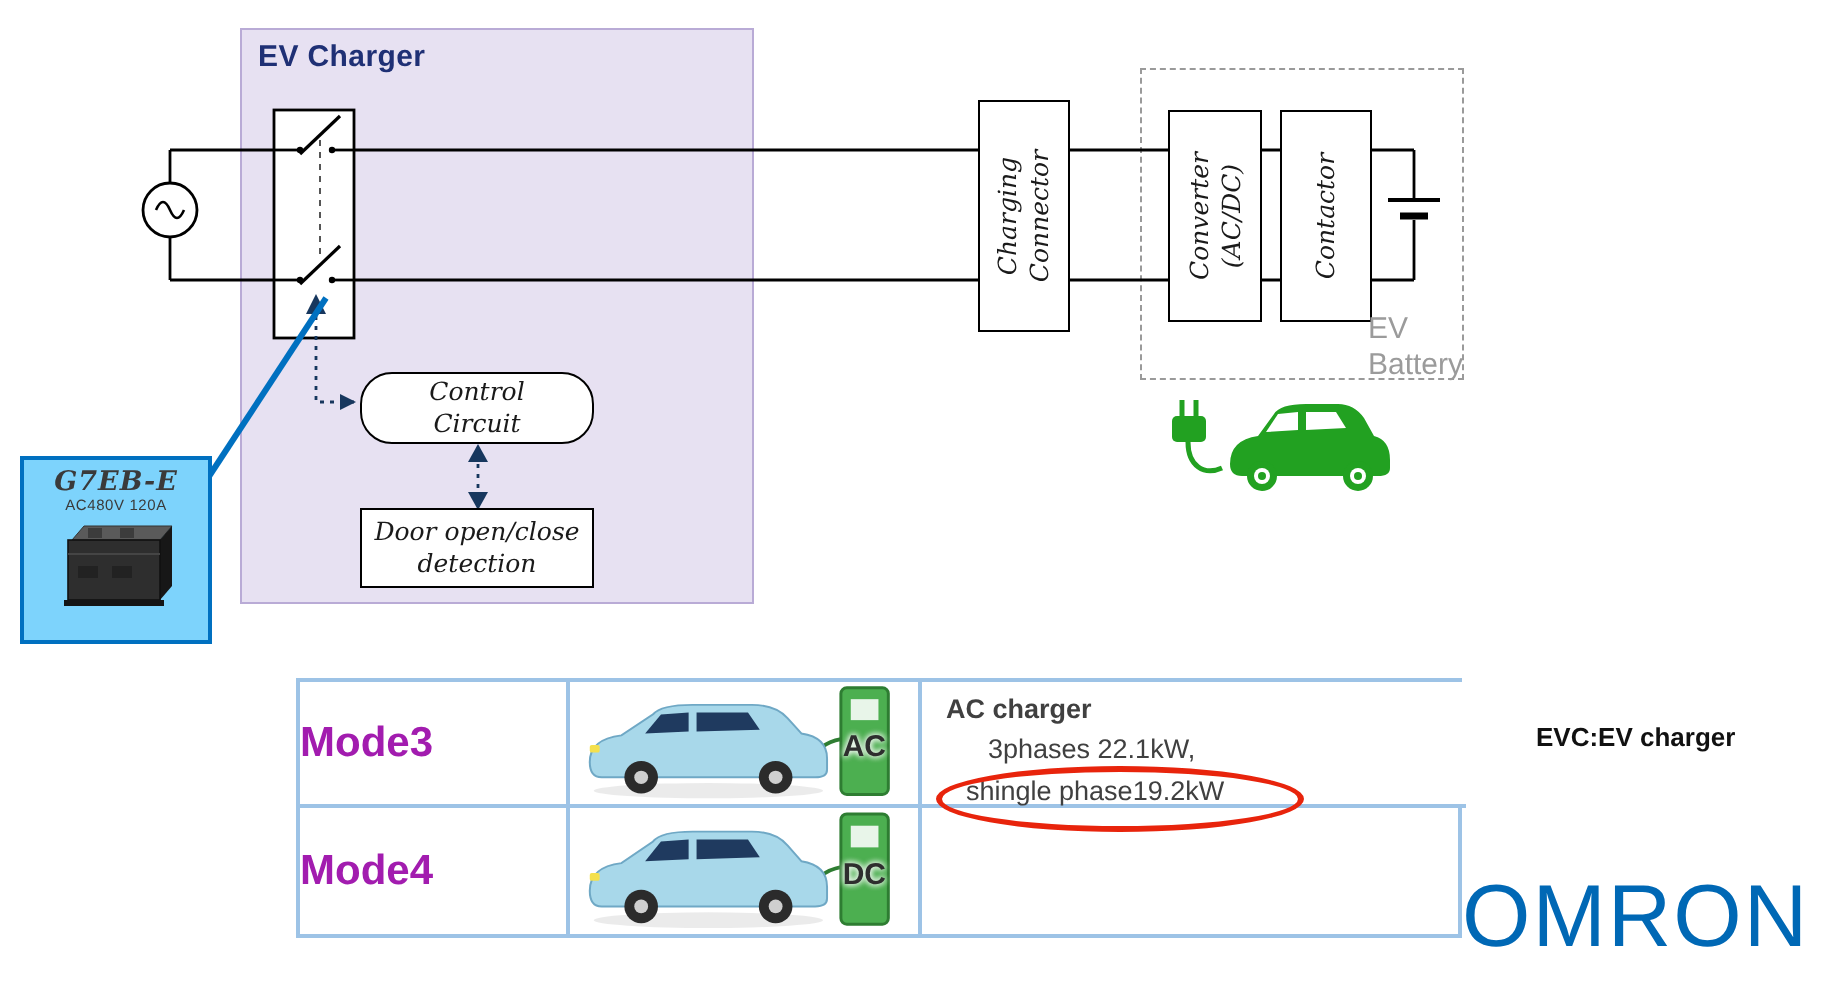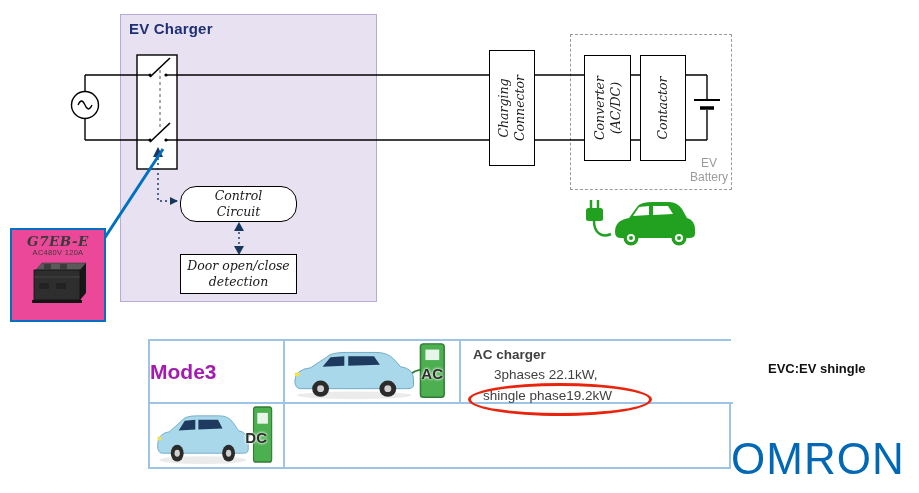--- a/index.html
+++ b/index.html
@@ -12,24 +12,24 @@
     color:#1f3075;letter-spacing:.2px;}
   #circuit-svg{position:absolute;left:0;top:0;pointer-events:none;}
   .wbox{position:absolute;background:#fff;border:1.4px solid #000;box-sizing:border-box;}
   .hand{font-family:"DejaVu Serif",serif;font-style:italic;color:#1a1a1a;}
   .vtext{position:absolute;top:50%;left:50%;transform:translate(-50%,-50%) rotate(-90deg);
     text-align:center;line-height:1.3;font-size:12.5px;white-space:nowrap;}
   .hbox-text{position:absolute;inset:0;display:flex;flex-direction:column;align-items:center;
     justify-content:center;font-size:12.5px;line-height:1.25;text-align:center;}
   .dashed-box{position:absolute;left:570px;top:34px;width:162px;height:156px;
     border:1.6px dashed #9a9a9a;box-sizing:border-box;background:transparent;}
-  .ev-batt-label{position:absolute;left:684px;top:156px;width:50px;text-align:center;
-    color:#9b9b9b;font-size:12px;line-height:1.2;}
-  
-  .g7eb-box{position:absolute;left:10px;top:228px;width:96px;height:94px;background:#ec4899;
+  .ev-batt-label{position:absolute;left:684px;top:156px;width:50px;text-align:left;
+    color:#9b9b9b;font-size:15px;line-height:1.2;}
+  
+  .g7eb-box{position:absolute;left:10px;top:228px;width:96px;height:94px;background:#7dd3fc;
     border:2px solid #0070c0;box-sizing:border-box;display:flex;flex-direction:column;
     align-items:center;padding-top:3px;}
   .g7eb-title{font-family:"DejaVu Serif",serif;font-style:italic;font-weight:bold;
     font-size:13.5px;color:#3a3a3a;letter-spacing:.5px;}
   .g7eb-rating{font-size:7.5px;color:#3a3a3a;margin-top:-1px;letter-spacing:.3px;}
   
   .mode-table{position:absolute;left:148px;top:339px;width:583px;height:130px;
     display:grid;grid-template-columns:135px 176px 272px;grid-template-rows:1fr 1fr;
     border:2px solid #9dc3e6;box-sizing:border-box;background:#fff;}
   .cell{border-right:2px solid #9dc3e6;border-bottom:2px solid #9dc3e6;position:relative;
@@ -203,36 +203,39 @@
       </svg>
       <div class="current-label">AC</div>
     </div>
     <div class="cell last-col">
       <div class="abs spec-title" style="left:12px;top:6px;">AC charger</div>
       <div class="abs spec-line" style="left:33px;top:26px;">3phases 22.1kW,</div>
       <div class="abs spec-line" style="left:22px;top:47px;">shingle phase19.2kW</div>
       <div class="red-ellipse"></div>
     </div>
 
+    <div class="cell last-row mode-cell">
+      <span>Mode4</span>
+    </div>
     <div class="cell last-row car-cell">
       <svg viewBox="0 0 176 64" preserveAspectRatio="none">
         <rect x="137" y="3" width="24" height="56" rx="3" fill="#4caf50" stroke="#2e7d32" stroke-width="1.5"></rect>
         <rect x="142" y="9" width="14" height="11" fill="#e8f5e9"></rect>
         <path d="M137,30 C126,32 122,40 118,44" fill="none" stroke="#2e7d32" stroke-width="2"></path>
         <ellipse cx="70" cy="57" rx="58" ry="4" fill="#000" opacity="0.08"></ellipse>
         <path d="M10,42 Q10,30 26,28 L42,17 Q46,12 62,12 L92,12 Q104,12 110,19 L117,27
                  Q130,29 130,40 L130,46 Q130,50 124,50 L16,50 Q10,50 10,42 Z" fill="#a8d8ea" stroke="#6fa8c5" stroke-width="1"></path>
         <path d="M46,17 L60,16 L60,26 L38,27 Z" fill="#1f3a5f"></path>
         <path d="M64,16 L90,16 L96,25 L64,26 Z" fill="#1f3a5f"></path>
         <circle cx="36" cy="50" r="8.5" fill="#2b2b2b"></circle>
           <circle cx="36" cy="50" r="3.5" fill="#cfcfcf"></circle>
         <circle cx="104" cy="50" r="8.5" fill="#2b2b2b"></circle>
           <circle cx="104" cy="50" r="3.5" fill="#cfcfcf"></circle>
         <rect x="10" y="33" width="5" height="4" rx="1" fill="#f4e04d"></rect>
       </svg>
       <div class="current-label">DC</div>
     </div>
   </div>
 
-  <div class="evc-note">EVC:EV shingle</div>
+  <div class="evc-note">EVC:EV charger</div>
   <div class="omron-logo">OMRON</div>
 
 </div>
 
 </body></html>

